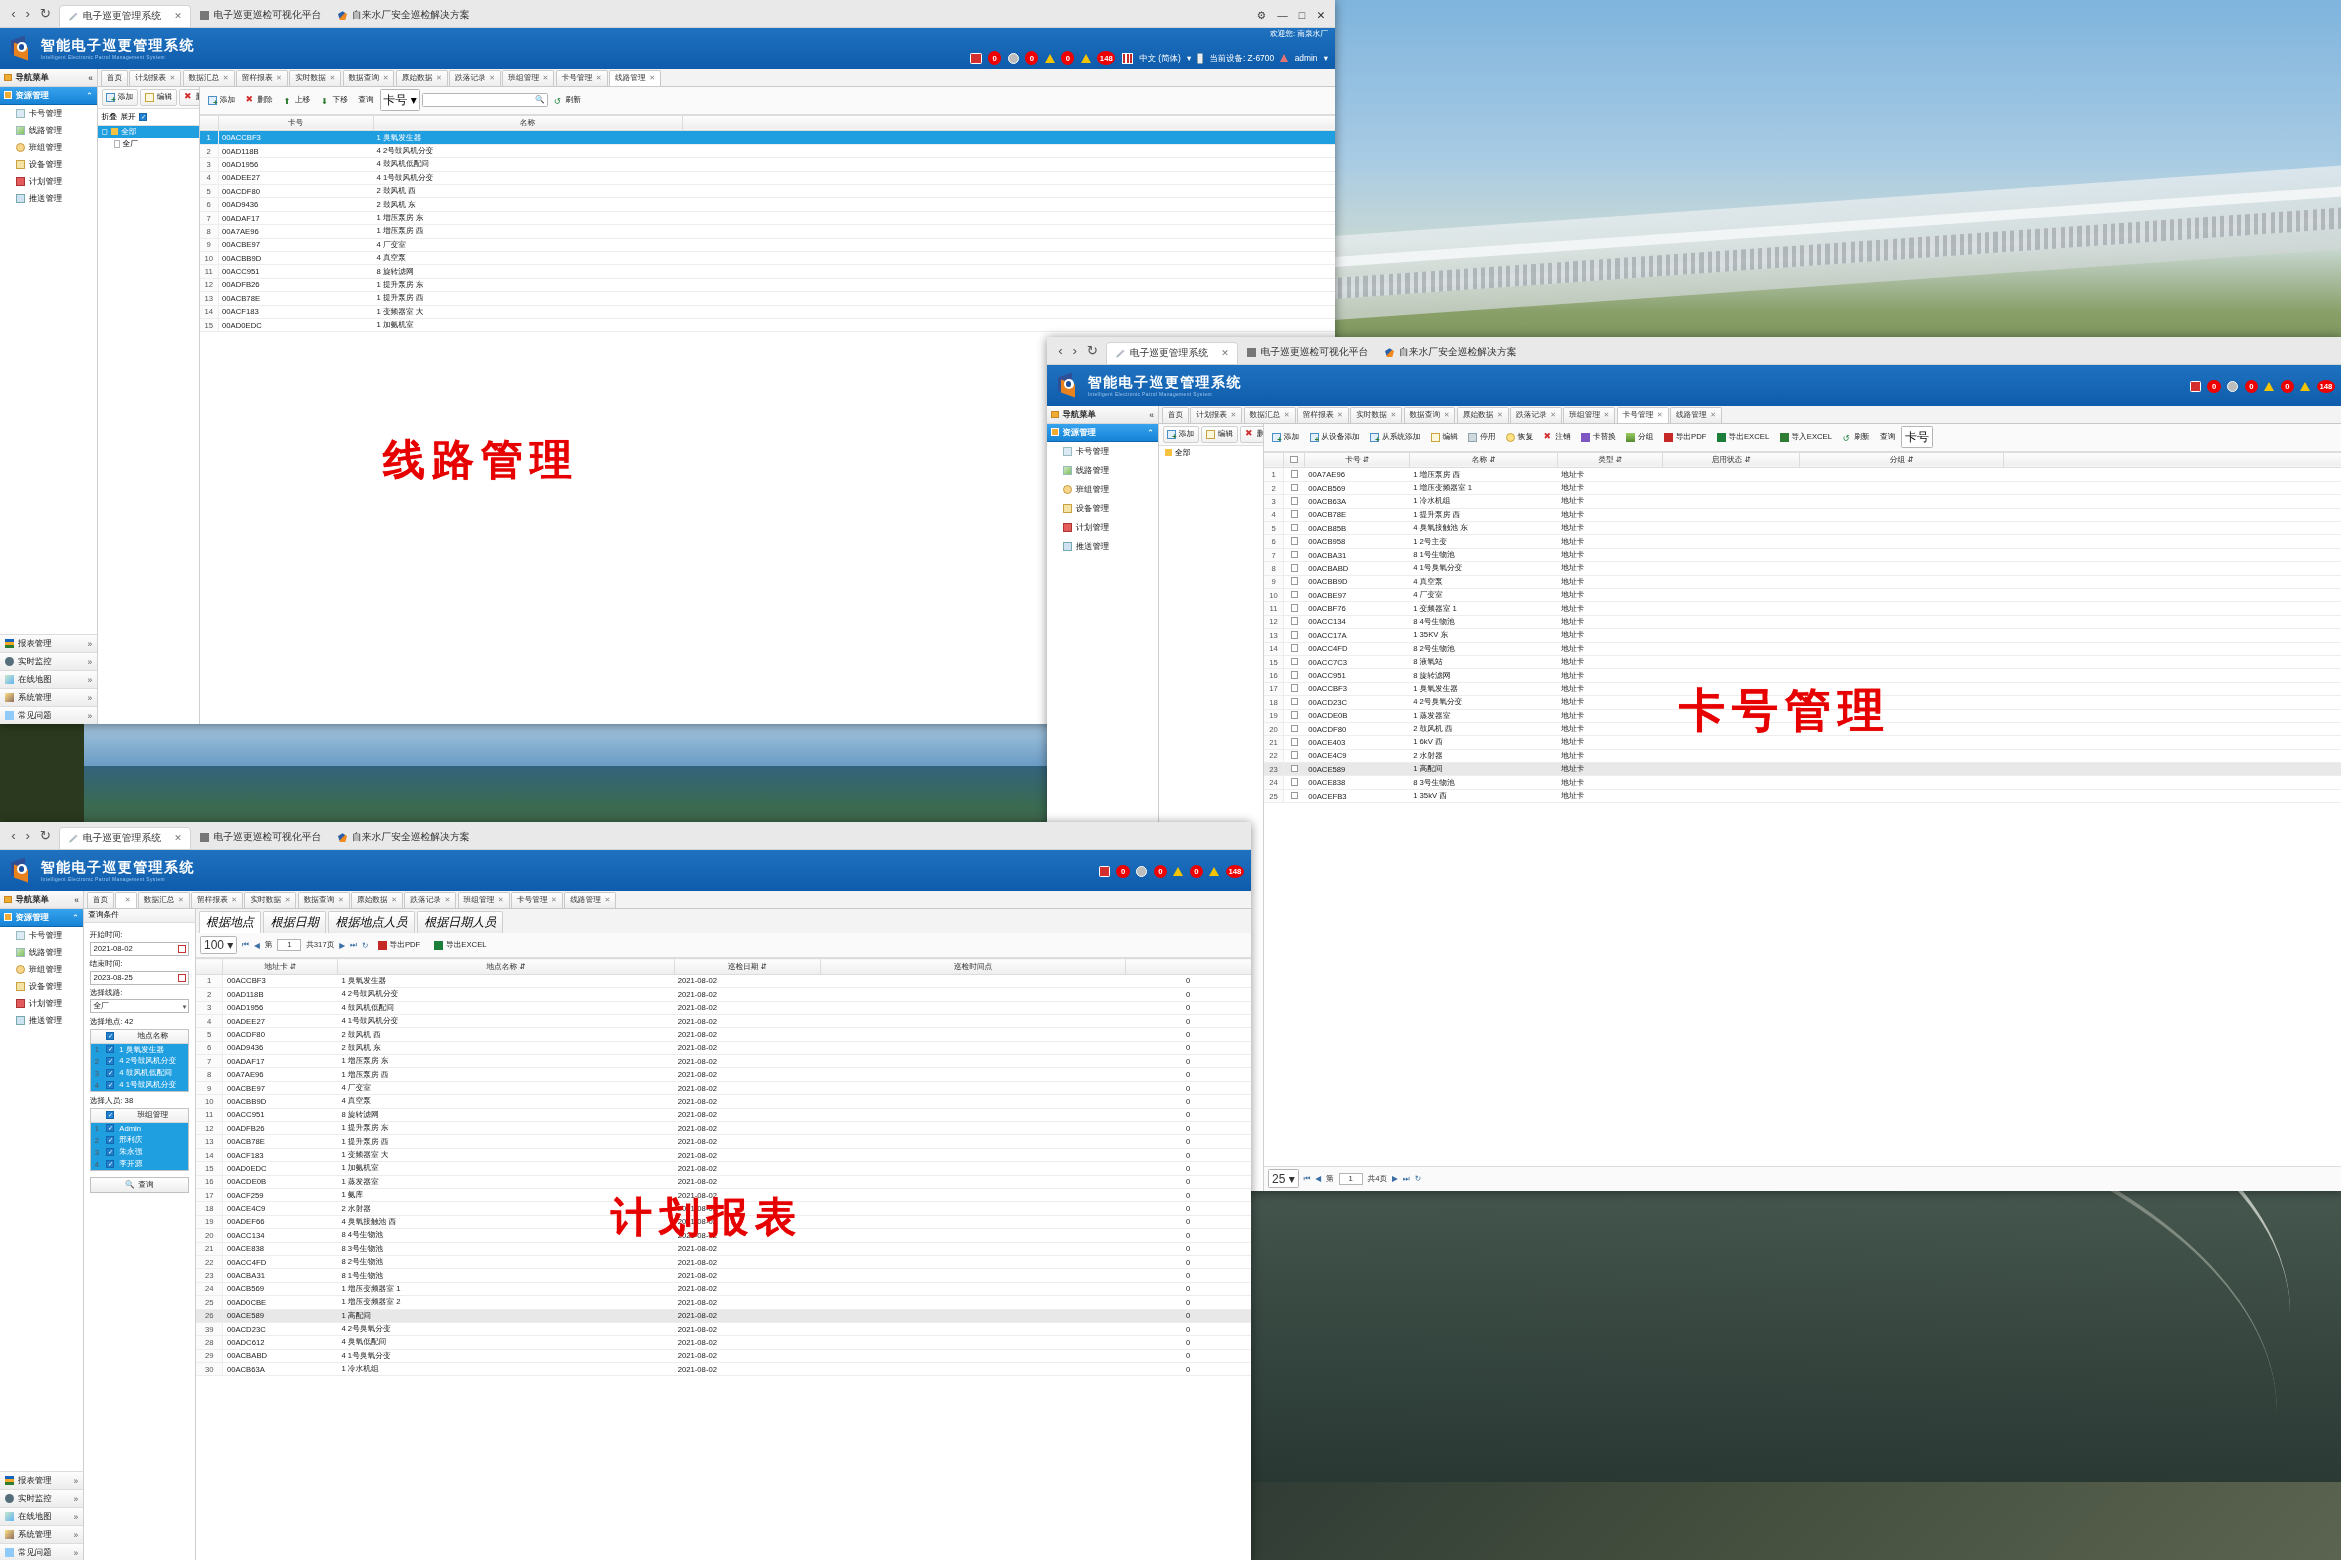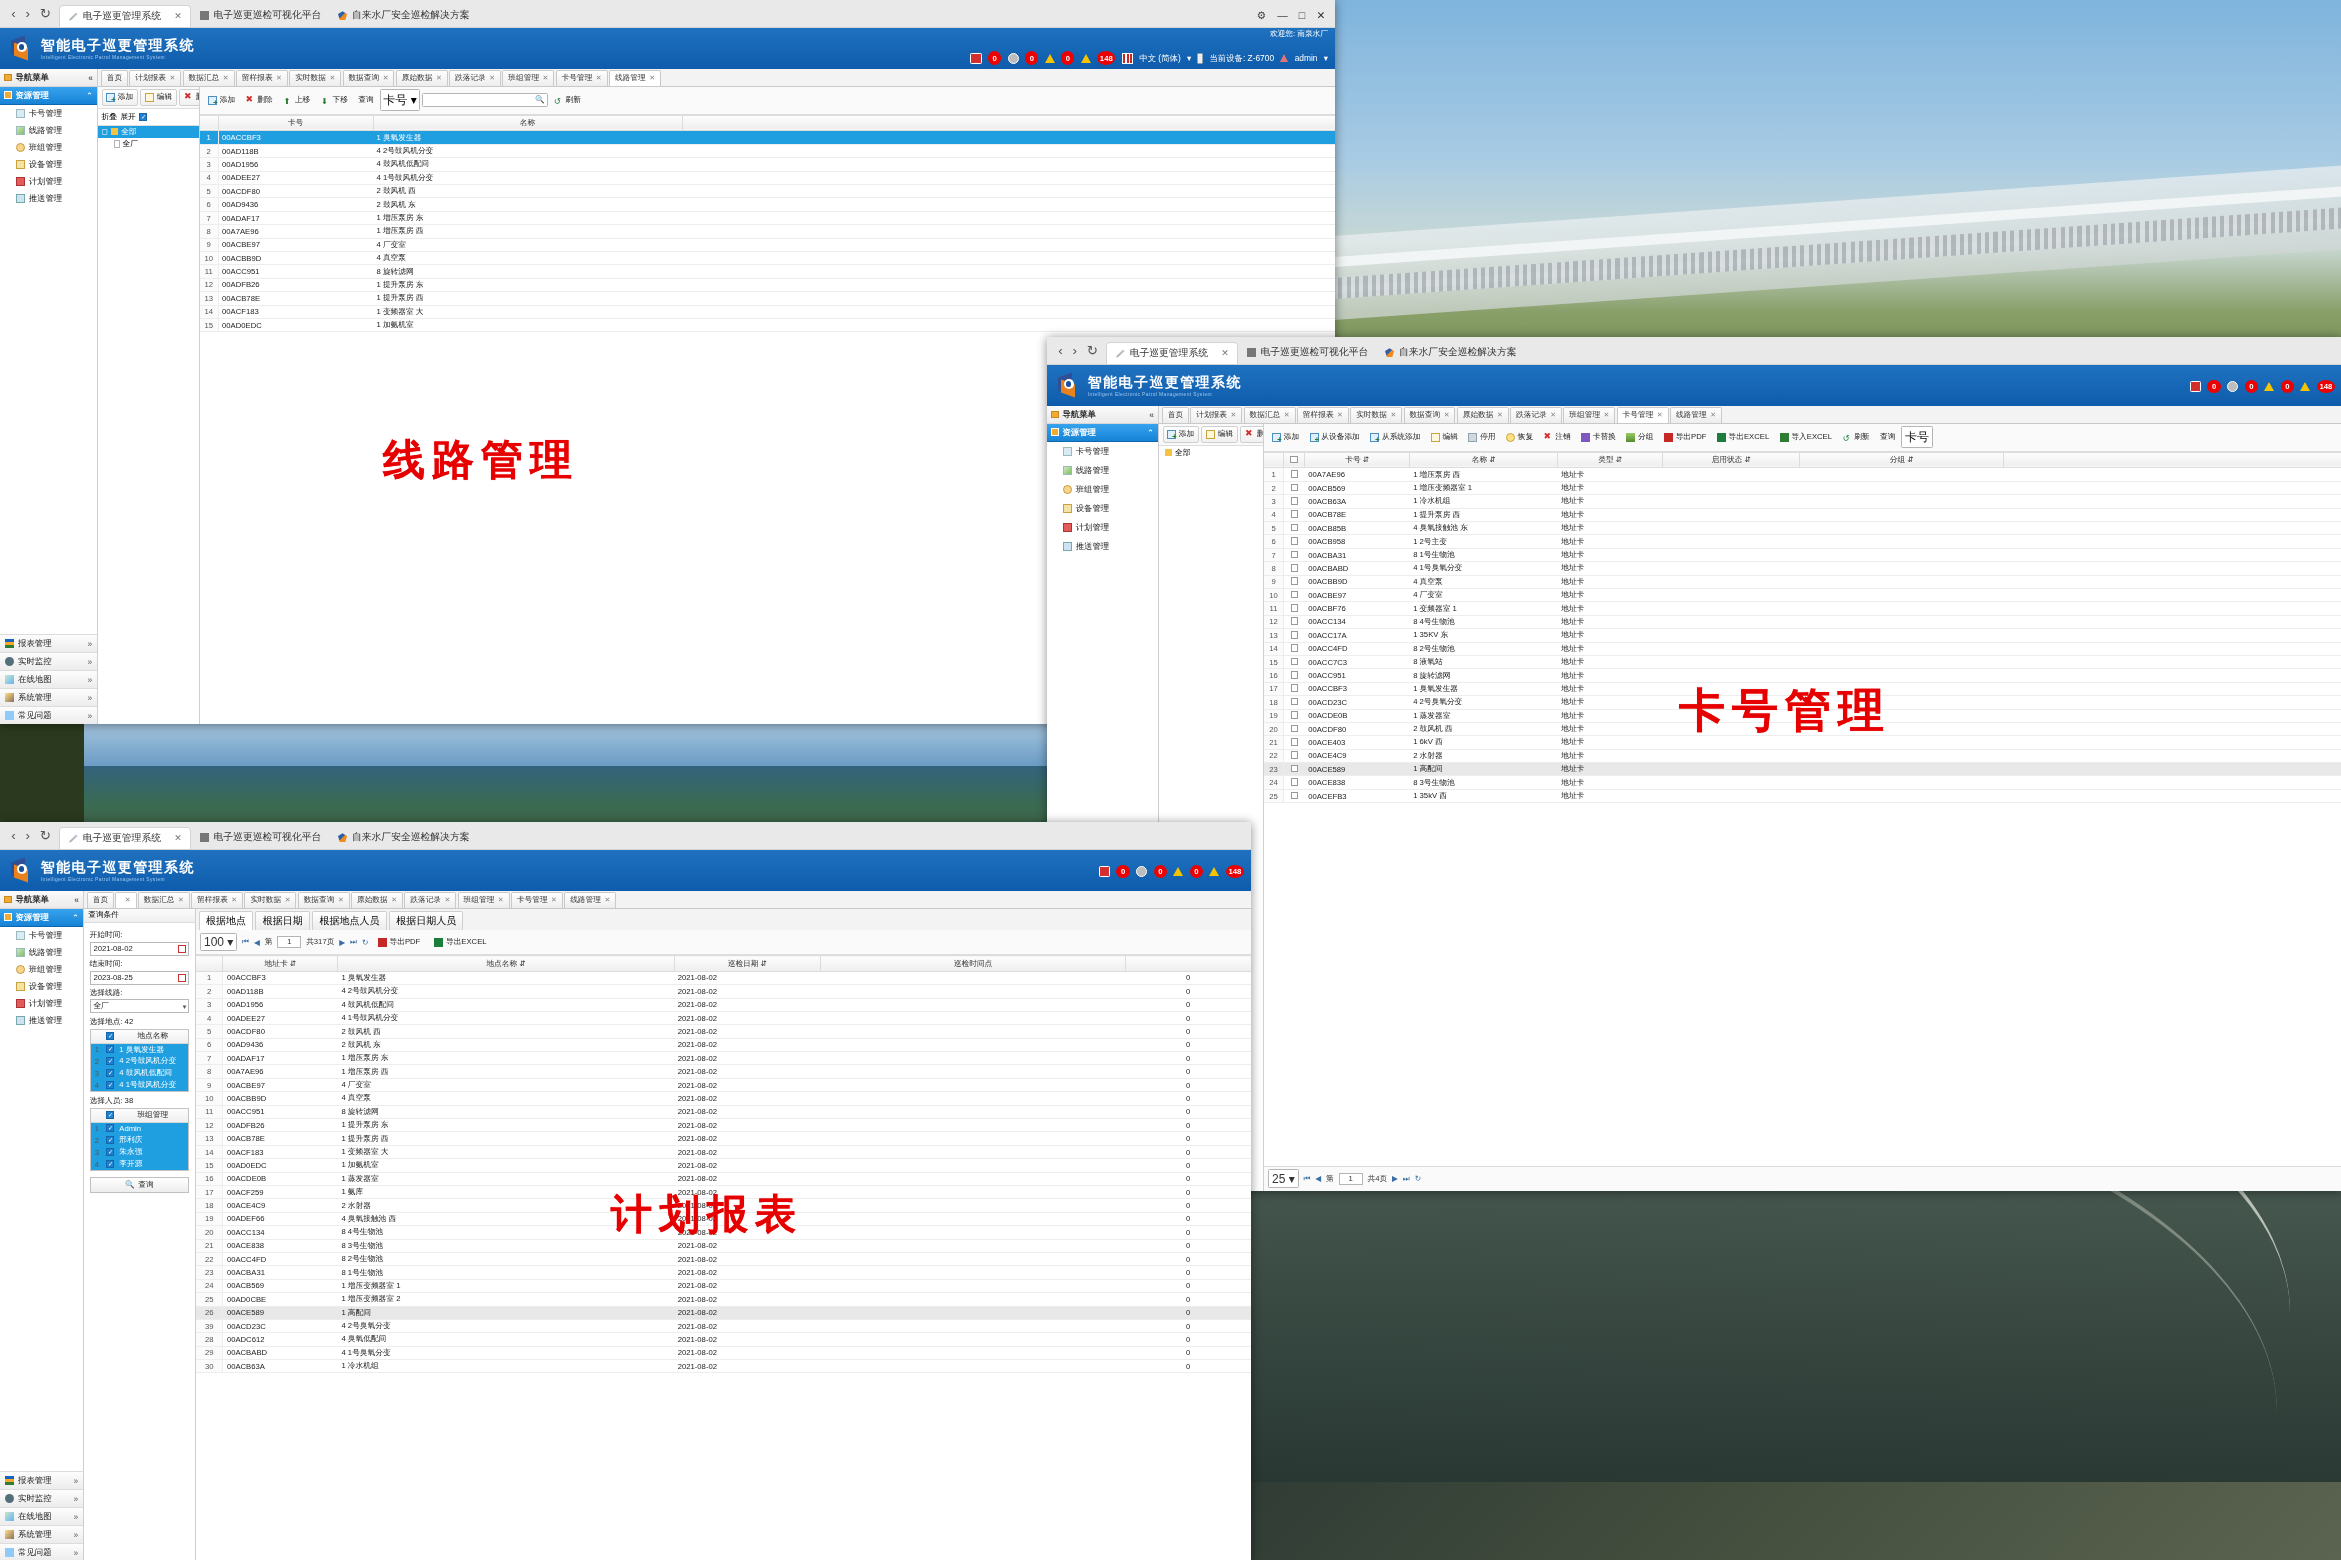--- a/index.html
+++ b/index.html
@@ -203,21 +203,21 @@
   .qfield .cv{ position:absolute; right:2.1px; top:2.8px; font-size:7px; color:#555;}
   .minilist{ border:0.7px solid #c3c3c3; margin-top:2.1px; }
   .minilist table{ width:100%; border-collapse:collapse; font-size:7.7px;}
   .minilist th{ background:linear-gradient(to bottom,#fdfdfd,#efefef); border-bottom:0.7px solid #d6d6d6; height:13.4px; font-weight:normal;}
   .minilist td{ height:12px; padding:0 2.1px; }
   .minilist tr.on td{ background:#1f9ee0; color:#fff; }
   .qbtn{ margin-top:5.6px; height:15.5px; border:0.7px solid #c0c0c0; background:linear-gradient(to bottom,#fff,#ededed);
          display:flex; align-items:center; justify-content:center; gap:3.5px; font-size:7.7px;}
 
   .subtabs{ display:flex; gap:2.1px; padding:2.1px 2.8px 0 2.8px; background:#f3f3f3; }
-  .subtab{ font-size:10px; padding:2.1px 6.3px; border:0.7px solid #cfcfcf; border-bottom:none; background:linear-gradient(to bottom,#fff,#ececec); border-radius:2.1px 2.1px 0 0;}
+  .subtab{ font-size:12px; padding:2.1px 6.3px; border:0.7px solid #cfcfcf; border-bottom:none; background:linear-gradient(to bottom,#fff,#ececec); border-radius:2.1px 2.1px 0 0;font-style:italic;}
   .subtab.active{ background:#fff; }
 </style>
 </head>
 <body>
 
 <div class="photo photo-top">
     <div class="rail"></div>
   </div>
 <div class="photo photo-mid"></div>
 <div class="photo photo-bottom">

